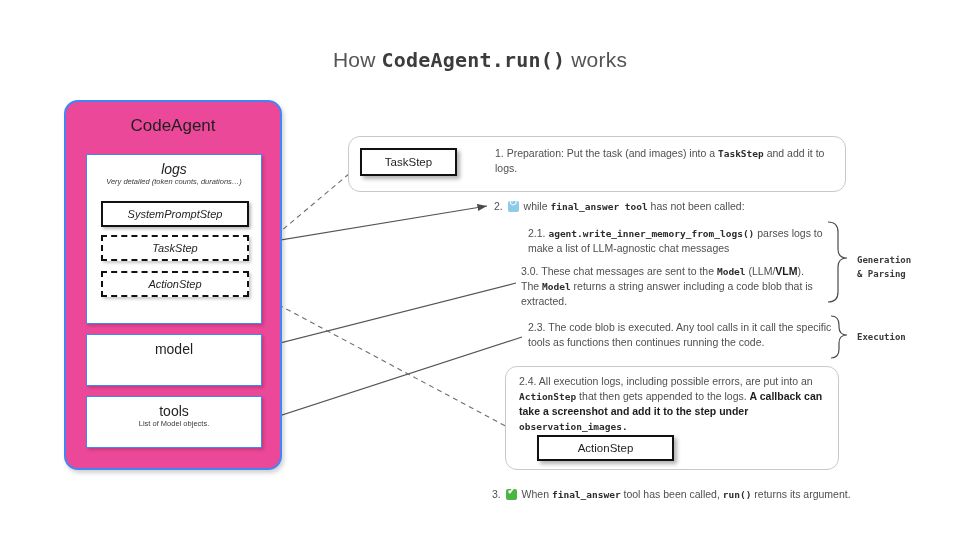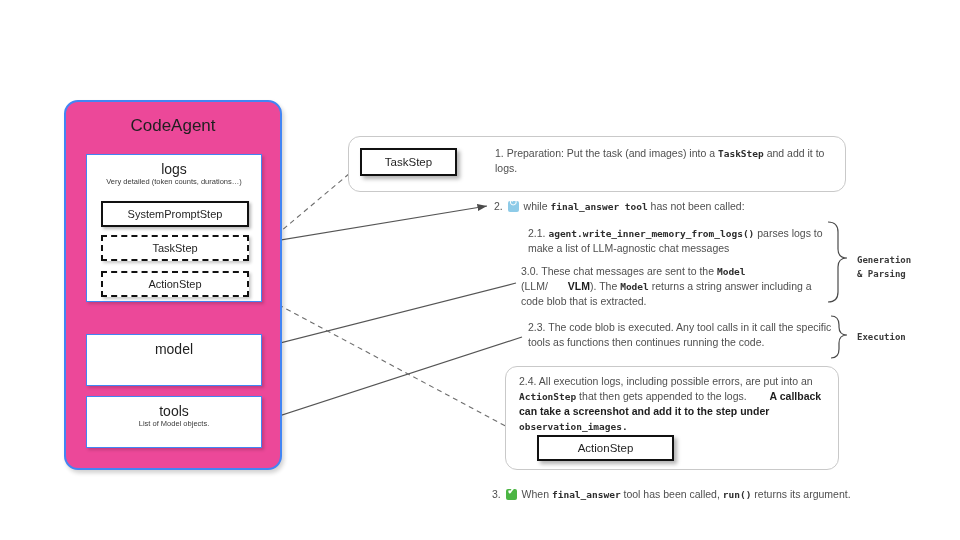--- a/index.html
+++ b/index.html
@@ -38,21 +38,21 @@
   }
   #agent-title{
     position:absolute;left:0;top:14px;width:100%;
     text-align:center;font-size:17px;color:#1f1f1f;
   }
   .blue-box{
     position:absolute;border:1.5px solid #4285f4;background:#fff;
     box-shadow:2px 2px 3px rgba(0,0,0,.18);
     box-sizing:border-box;
   }
-  #logs-box{left:20px;top:52px;width:176px;height:148px;}
+  #logs-box{left:20px;top:52px;width:176px;height:170px;font-style:italic;}
   #model-box{left:20px;top:232px;width:176px;height:52px;}
   #tools-box{left:20px;top:294px;width:176px;height:52px;}
 
   .box-title{
     position:absolute;left:0;top:6px;width:100%;
     text-align:center;font-size:14px;color:#1f1f1f;
   }
   .box-sub{
     position:absolute;left:4px;top:22px;width:calc(100% - 8px);
     text-align:center;font-size:7.5px;color:#3a3a3a;line-height:1.25;
@@ -94,21 +94,21 @@
     position:absolute;font-size:10.5px;color:#4f4f4f;line-height:1.42;
   }
   .mono{
     font-family:"DejaVu Sans Mono","Liberation Mono",monospace;
     font-weight:bold;color:#2d2d2d;
   }
   .mono-sm{
     font-family:"DejaVu Sans Mono","Liberation Mono",monospace;
     font-weight:bold;color:#2d2d2d;font-size:9.5px;
   }
-  b.strong{color:#1d1d1d;font-weight:bold;padding-left:20px;}
+  b.strong{color:#1d1d1d;font-weight:bold;}
 
   #s1-text{left:495px;top:146px;width:340px;}
   #s2-text{left:494px;top:199px;width:360px;white-space:nowrap;}
   #s21-text{left:528px;top:226px;width:300px;}
   #s22-text{left:521px;top:264px;width:300px;}
   #s23-text{left:528px;top:320px;width:310px;}
   #s24-text{left:519px;top:374px;width:312px;}
   #s3-text{left:492px;top:487px;width:430px;white-space:nowrap;}
 
   .emoji{display:inline-block;vertical-align:-2px;}
@@ -138,20 +138,23 @@
   #lbl-gen{left:857px;top:254px;}
   #lbl-exec{left:857px;top:331px;}
 
   svg.overlay{position:absolute;left:0;top:0;width:960px;height:540px;pointer-events:none;}
 </style>
 </head>
 <body>
 
 <div class="stage">
 
+  <div id="title">
+    <span>How </span><span class="mono">CodeAgent.run()</span><span> works</span>
+  </div>
 
   <svg class="overlay" viewBox="0 0 960 540">
     <defs>
       <marker id="ah" markerWidth="9" markerHeight="9" refX="8" refY="3" orient="auto">
         <path d="M0,0 L8,3 L0,6 z" fill="#4a4a4a"></path>
       </marker>
       <marker id="ahb" markerWidth="10" markerHeight="10" refX="9" refY="3.2" orient="auto">
         <path d="M0,0 L9,3.2 L0,6.4 z" fill="#111"></path>
       </marker>
     </defs>

